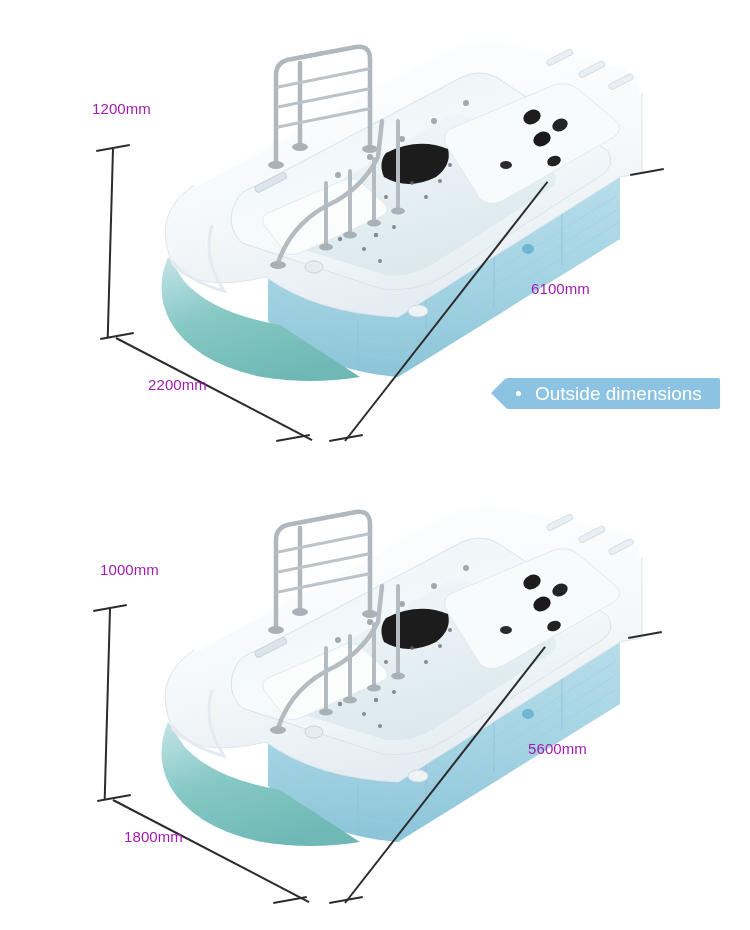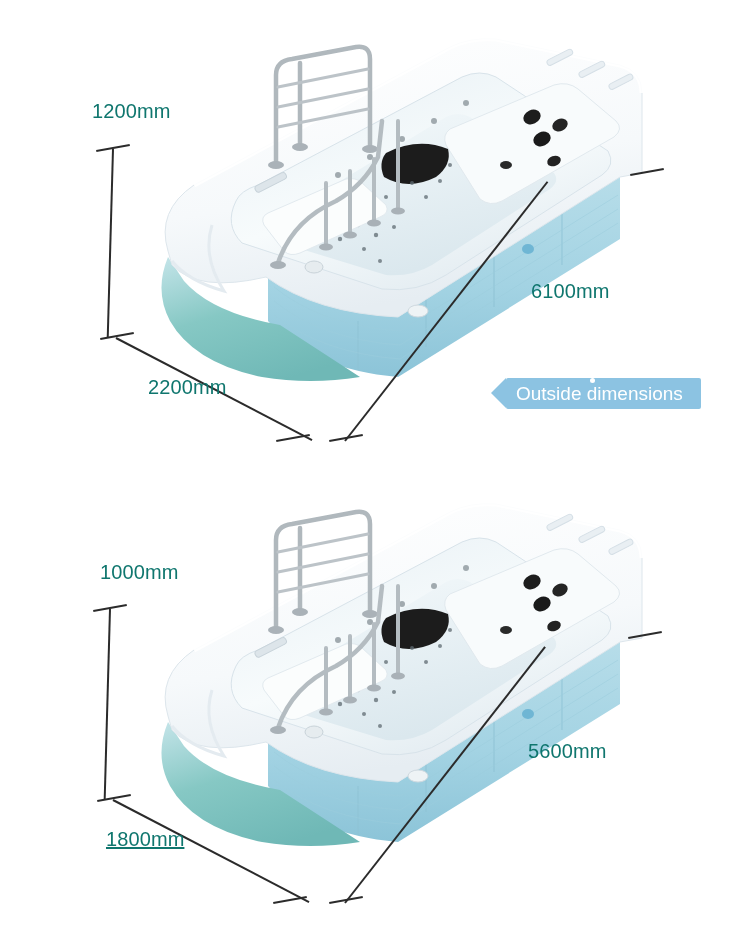--- a/index.html
+++ b/index.html
@@ -12,21 +12,21 @@
   .panel{position:absolute;left:0;width:750px;height:465px;}
   #panel-outside{top:0;}
   #panel-internal{top:465px;}
 
   .stage{position:absolute;inset:0;}
 
   
   .dim-line{position:absolute;background:#2b2b2b;transform-origin:0 50%;height:2px;}
   .cap{position:absolute;background:#2b2b2b;height:2px;width:34px;transform-origin:50% 50%;}
   .dim-label{
-    position:absolute;color:#0f766e;font-size:20px;letter-spacing:.1px;
+    position:absolute;color:#a21caf;font-size:15px;letter-spacing:.1px;
     white-space:nowrap;font-family:"Liberation Sans", sans-serif;text-align:center;
   }
 
   
   .badge{
     position:absolute;display:flex;align-items:center;
     height:31px;padding:0 18px 0 10px;
     background:#8cc3e2;
     color:#ffffff;font-size:19px;white-space:nowrap;
     border-radius:2px;
@@ -210,21 +210,21 @@
       <div class="dim-label" style="left:148px;top:376px;">2200mm</div>
     </div>
 
     <div>
       <div class="dim-line" style="left:345px;top:440px;width:329px;transform:rotate(-52deg);"></div>
       <div class="cap" style="left:329px;top:437px;transform:rotate(-10deg);"></div>
       <div class="cap" style="left:630px;top:171px;transform:rotate(-10deg);"></div>
       <div class="dim-label" style="left:531px;top:280px;">6100mm</div>
     </div>
 
-    <div class="badge" style="left:506px;top:378px;flex-direction:column;">
+    <div class="badge" style="left:506px;top:378px;">
       <span class="tail"></span>
       <span class="dot"></span>
       <span>Outside dimensions</span>
     </div>
 
   </div>
 </div>
 
 <div class="panel" id="panel-internal">
   <div class="stage">
@@ -374,21 +374,21 @@
     <div>
       <div class="dim-line" style="left:110px;top:143px;width:190px;transform:rotate(91.6deg);"></div>
       <div class="cap" style="left:93px;top:142px;transform:rotate(-10deg);"></div>
       <div class="cap" style="left:97px;top:332px;transform:rotate(-10deg);"></div>
       <div class="dim-label" style="left:100px;top:96px;">1000mm</div>
     </div>
 
     <div>
       <div class="dim-line" style="left:113px;top:334px;width:221px;transform:rotate(27.5deg);"></div>
       <div class="cap" style="left:273px;top:434px;transform:rotate(-10deg);"></div>
-      <div class="dim-label" style="left:106px;top:363px;text-decoration:underline;">1800mm</div>
+      <div class="dim-label" style="left:124px;top:363px;">1800mm</div>
     </div>
 
     <div>
       <div class="dim-line" style="left:345px;top:437px;width:325px;transform:rotate(-52deg);"></div>
       <div class="cap" style="left:329px;top:434px;transform:rotate(-10deg);"></div>
       <div class="cap" style="left:628px;top:169px;transform:rotate(-10deg);"></div>
       <div class="dim-label" style="left:528px;top:275px;">5600mm</div>
     </div>
 
 

